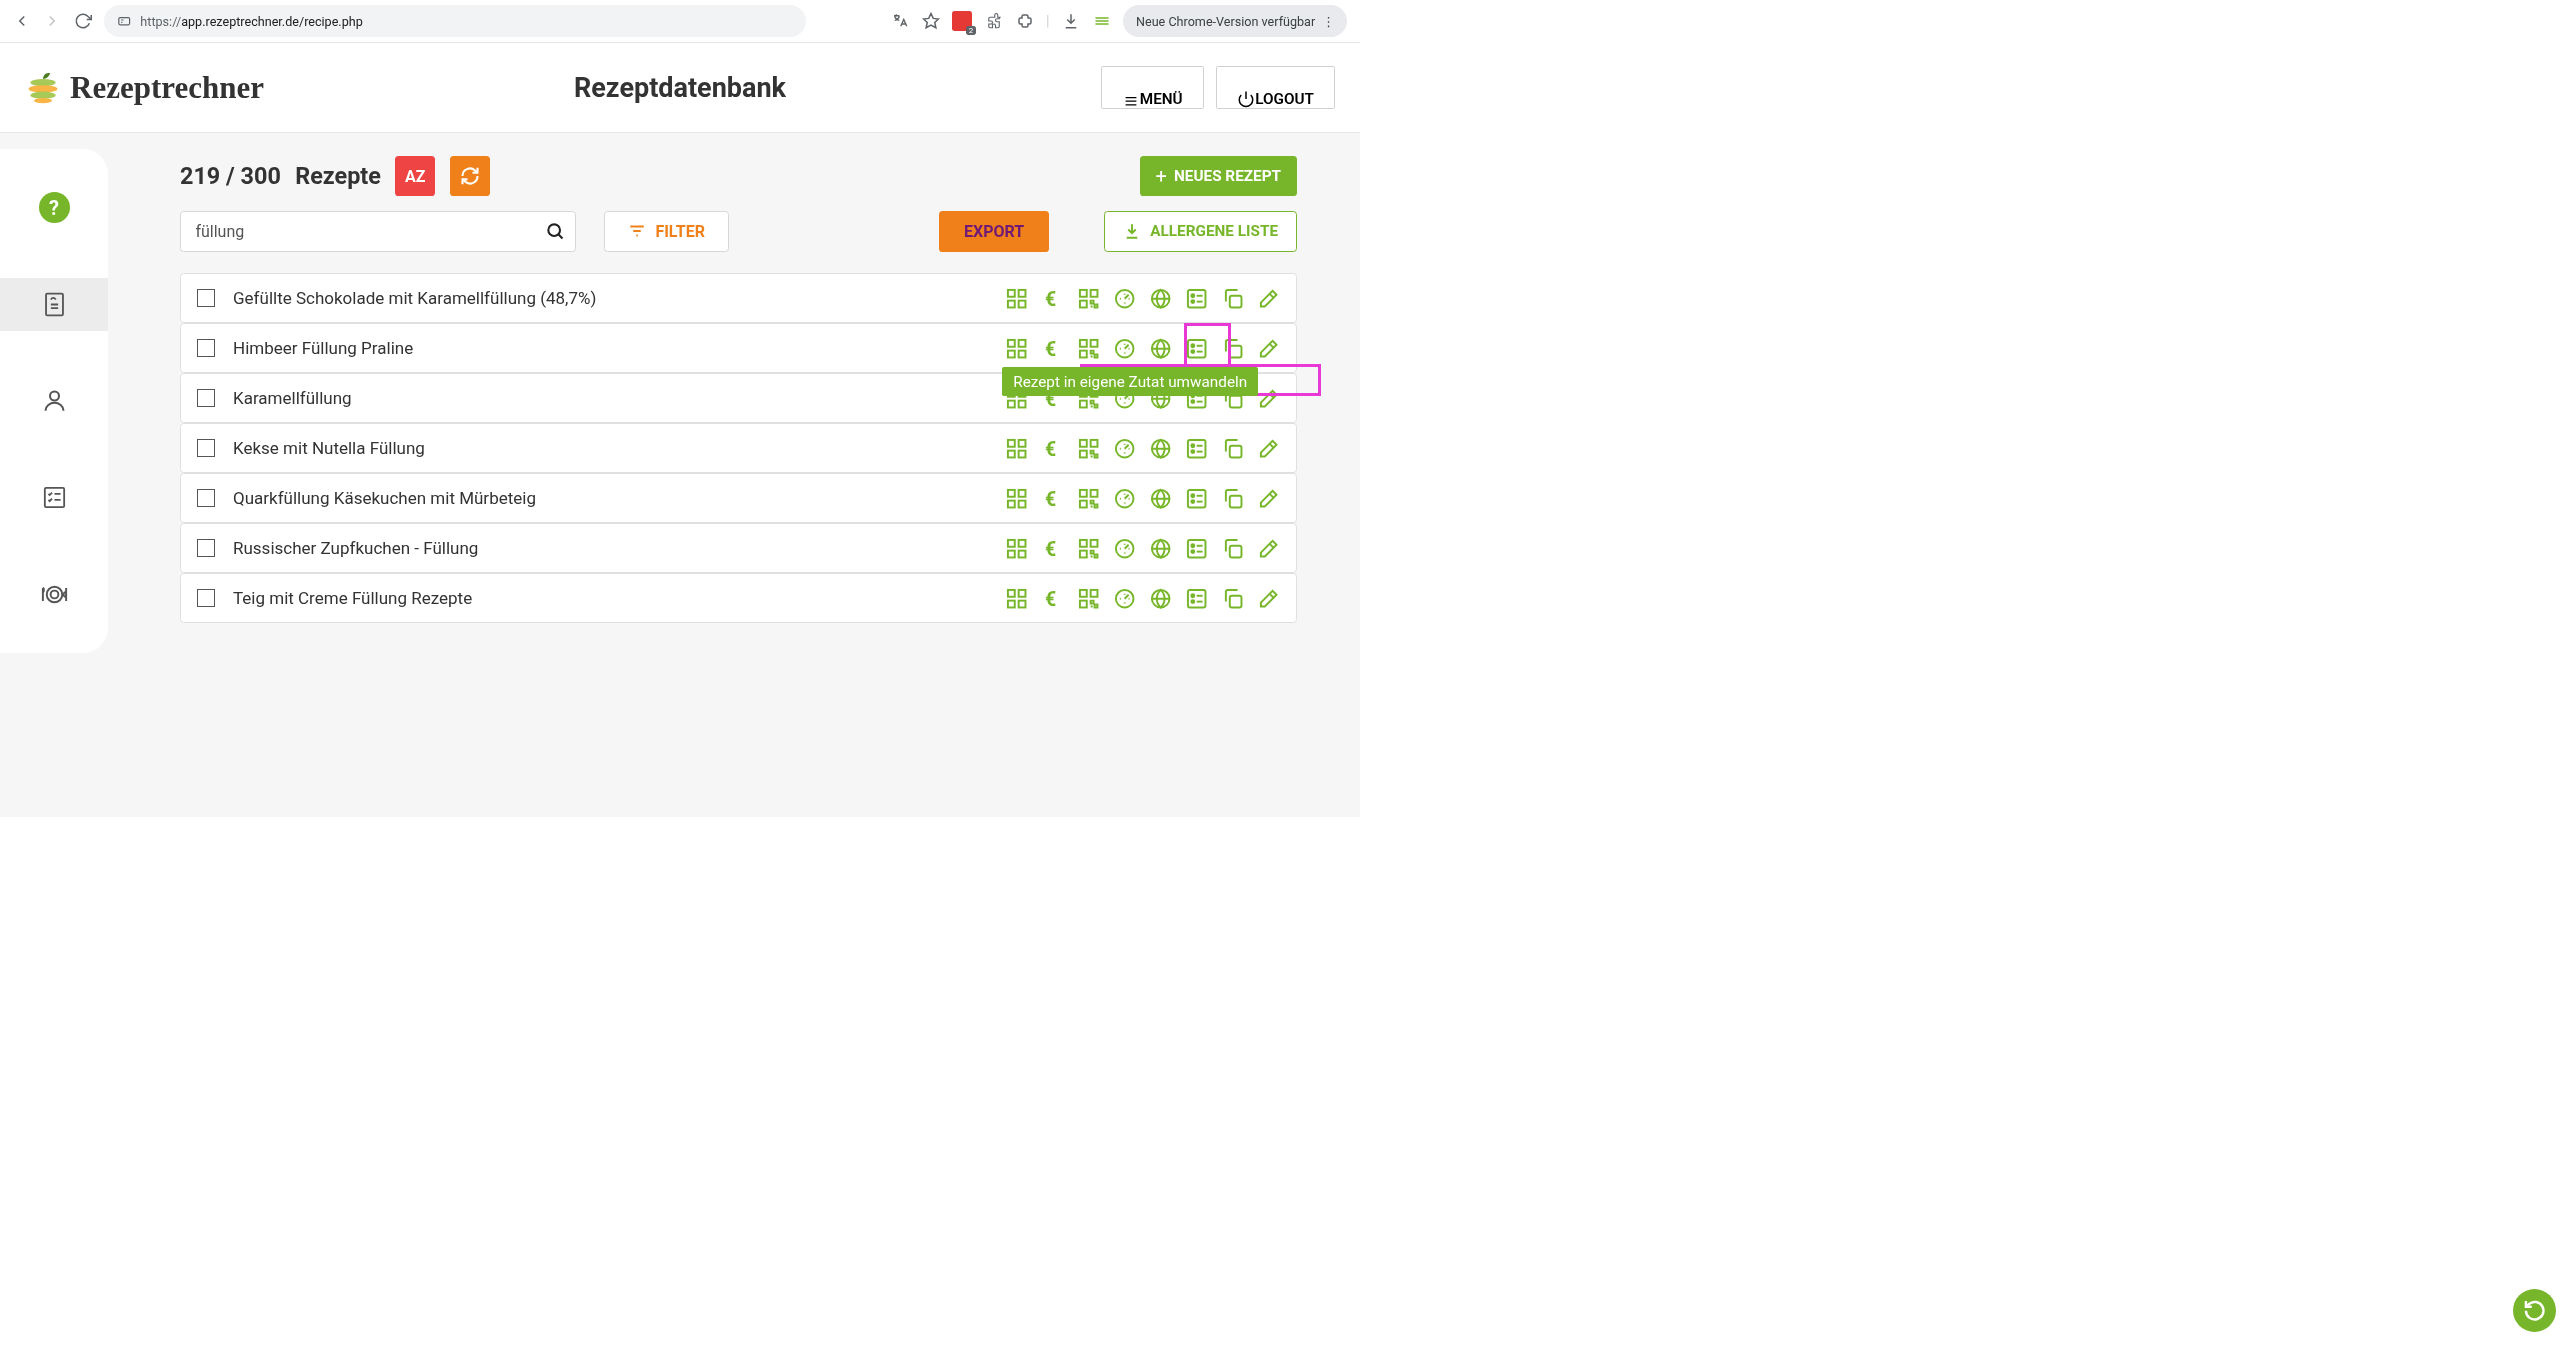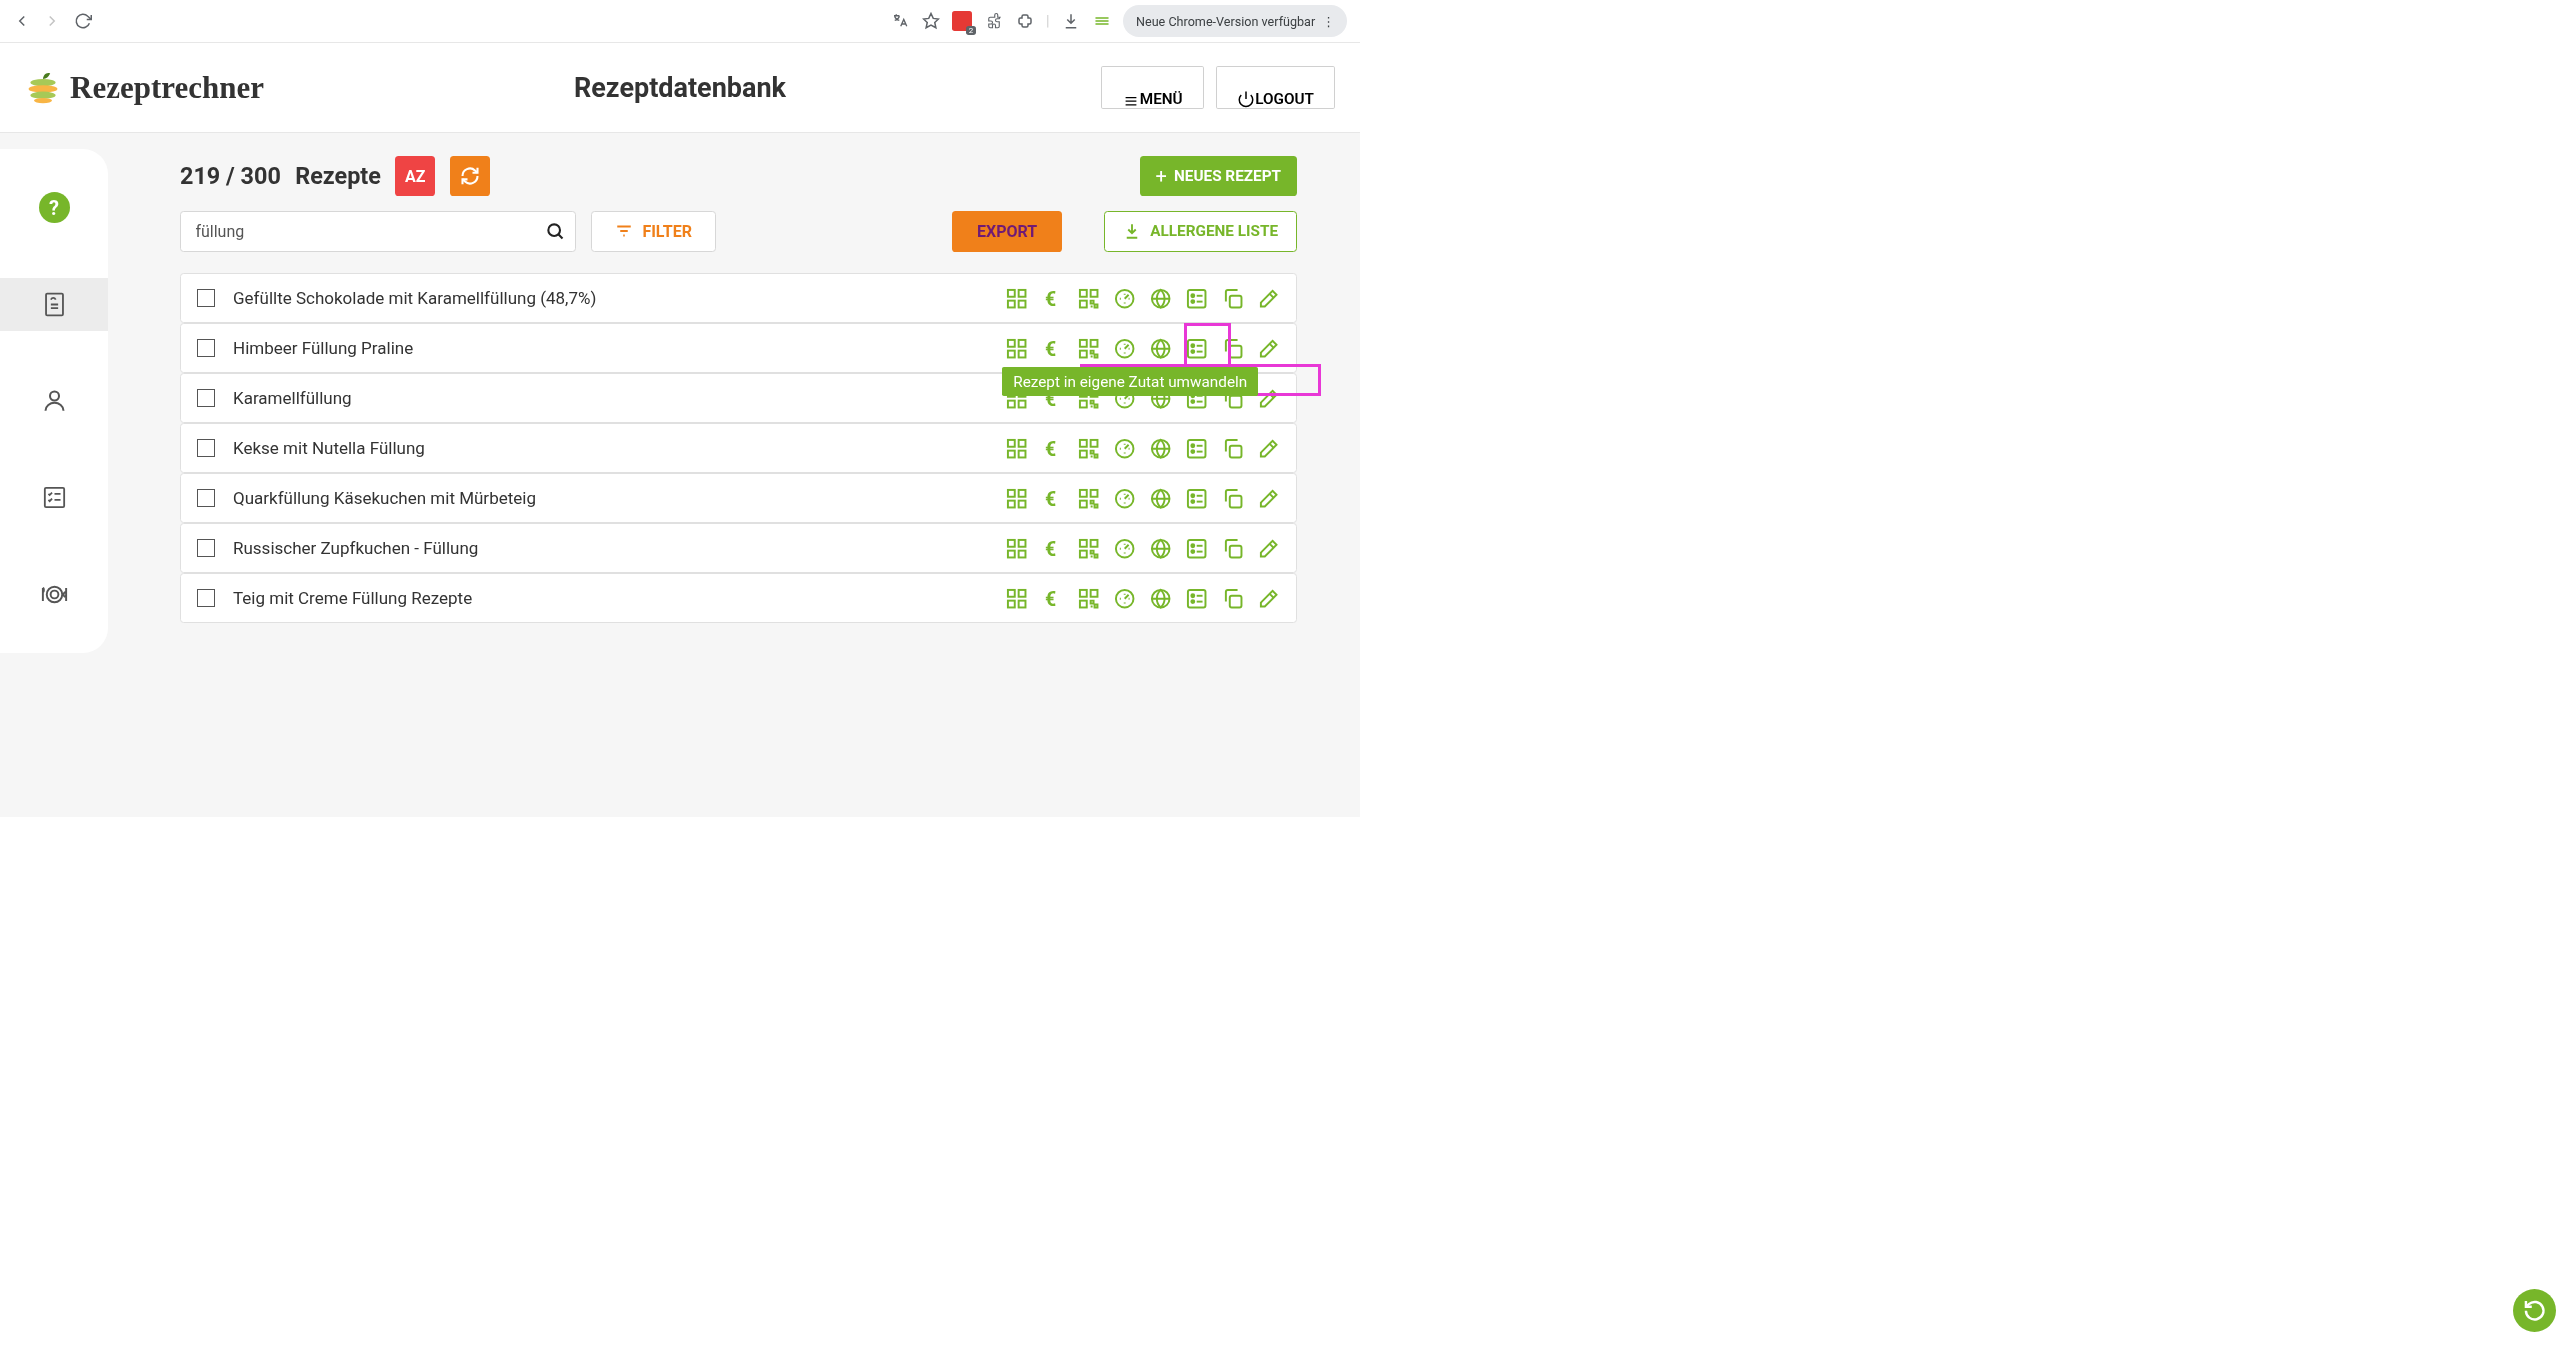--- a/index.html
+++ b/index.html
@@ -30,21 +30,21 @@
   .help-badge{width:31px;height:31px;border-radius:50%;background:#77b62a;color:#fff;display:flex;align-items:center;justify-content:center;font-size:20px;font-weight:700;}
   
   .main{flex:1;padding:23.4px 63px 36px 72px;}
   .toolbar1{display:flex;align-items:center;gap:14.4px;margin-bottom:14.4px;}
   .counter{font-size:23.4px;font-weight:700;}
   .counter-label{font-size:23.4px;font-weight:700;}
   .sq-btn{width:40px;height:40px;border-radius:3.6px;display:flex;align-items:center;justify-content:center;color:#fff;font-weight:700;font-size:16px;cursor:pointer;}
   .sq-green{background:#ef4444;}
   .sq-orange{background:#f0801a;}
   .btn-new{margin-left:auto;background:#77b62a;color:#fff;height:40px;border:none;border-radius:3.6px;padding:0 16px;font-size:15.3px;font-weight:700;display:flex;align-items:center;gap:7.2px;cursor:pointer;}
-  .toolbar2{display:flex;gap:15px;margin-bottom:21.6px;}
+  .toolbar2{display:flex;gap:28px;margin-bottom:21.6px;}
   .search-wrap{position:relative;width:396px;}
   .search-input{width:100%;height:41px;border:0.9px solid #d7d7d7;border-radius:3.6px;padding:0 41px 0 14.4px;font-size:16px;color:#555;background:#fff;}
   .search-input::placeholder{color:#aaa;}
   .search-icon{position:absolute;right:10.8px;top:10px;color:#222;}
   .filter-btn{height:41px;border:0.9px solid #d7d7d7;background:#fff;border-radius:3.6px;padding:0 23.4px;display:flex;align-items:center;gap:9px;color:#f0801a;font-size:16px;font-weight:700;cursor:pointer;}
   .export-btn{height:41px;border:none;background:#f0801a;color:#701a75;border-radius:3.6px;padding:0 25px;font-size:16px;font-weight:700;margin-left:auto;cursor:pointer;}
   .allergen-btn{height:41px;border:0.9px solid #77b62a;background:#fff;color:#77b62a;border-radius:3.6px;padding:0 18px;display:flex;align-items:center;gap:9px;font-size:15.3px;font-weight:700;cursor:pointer;margin-left:27px;}
   
   .recipe-row{background:#fff;border:0.9px solid #e0e0e0;border-radius:3.6px;height:50px;display:flex;align-items:center;padding:0 16px;position:relative;}
   .row-check{width:18px;height:18px;border:1.8px solid #555;margin-right:18px;cursor:pointer;}
@@ -71,20 +71,29 @@
       <svg viewBox="0 0 24 24" fill="none" stroke="currentColor" stroke-width="2">
         <path d="M9 18l6-6-6-6"></path>
       </svg>
     </div>
   <div class="chrome-icon">
       <svg viewBox="0 0 24 24" fill="none" stroke="currentColor" stroke-width="2">
         <path d="M23 4v6h-6"></path>
         <path d="M20.49 15a9 9 0 1 1-2.12-9.36L23 10"></path>
       </svg>
     </div>
+  <div class="addr-bar">
+    <div class="chrome-icon" style="width:14.4px;height:14.4px">
+        <svg viewBox="0 0 24 24" fill="none" stroke="currentColor" stroke-width="2">
+          <rect x="3" y="6" width="18" height="12" rx="2"></rect>
+          <path d="M7 10h4M7 14h2"></path>
+        </svg>
+      </div>
+    <span><span class="addr-dim">https://</span><span>app.rezeptrechner.de/recipe.php</span></span>
+  </div>
   <div class="chrome-right">
     <div class="chrome-icon">
         <svg viewBox="0 0 24 24" fill="none" stroke="currentColor" stroke-width="1.8">
           <path d="M4 5h7M7 3v2M5 5c0 3 3 6 6 6M11 5c0 3-3 6-6 6"></path>
           <path d="M13 19l4-9 4 9M14.5 16h5"></path>
         </svg>
       </div>
     <div class="chrome-icon">
         <svg viewBox="0 0 24 24" fill="none" stroke="currentColor" stroke-width="2">
           <polygon points="12 2 15 8.5 22 9.3 17 14 18.5 21 12 17.5 5.5 21 7 14 2 9.3 9 8.5 12 2"></polygon>

